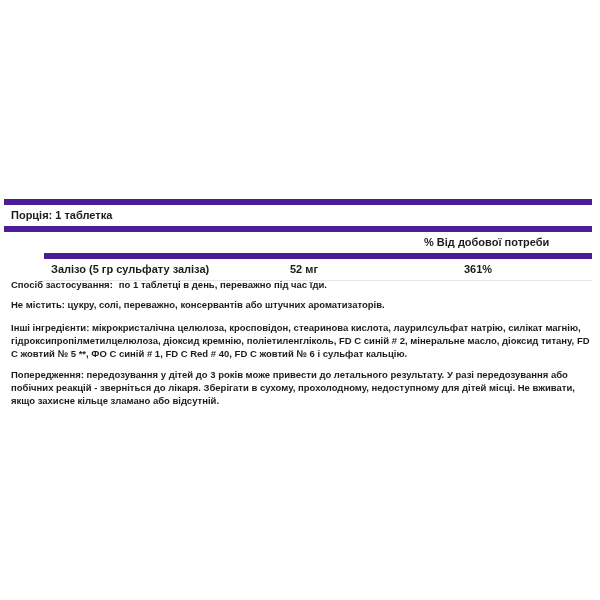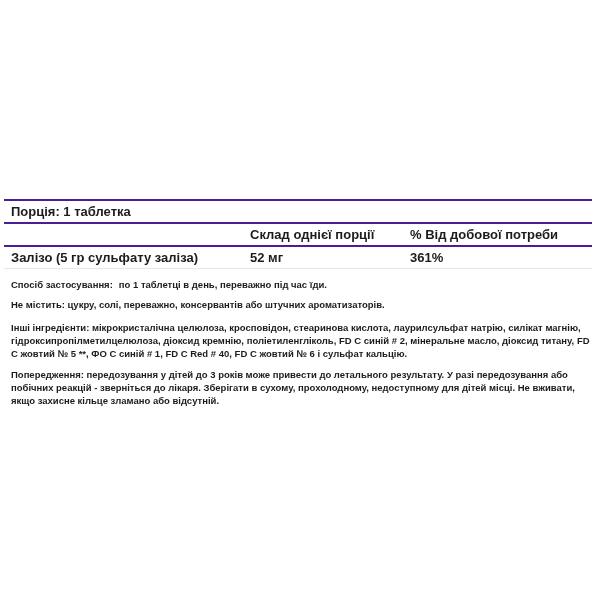--- a/index.html
+++ b/index.html
@@ -17,36 +17,37 @@
     }
     .facts-table {
       position: absolute;
       left: 4px;
       top: 199px;
       width: 588px;
     }
     .row {
       position: relative;
       height: 21px;
-      border-top: 2px solid #4c1d95;
-      font-size: 13px;
+      border-top: 6px solid #4c1d95;
+      font-size: 11px;
       font-weight: bold;
       line-height: 21px;
     }
     .row:last-child {
       border-bottom: 1px solid #e6e6e6;
+      margin-left: 40px;
     }
     .cell {
       position: absolute;
       top: 0;
       white-space: nowrap;
     }
     .c1 { left: 7px; }
     .c2 { left: 246px; }
-    .c3 { left: 406px; }
+    .c3 { left: 420px; }
 
     .para {
       position: absolute;
       left: 7px;
       width: 586px;
       font-size: 9.5px;
       font-weight: bold;
       line-height: 13px;
       margin: 4px;
     }
@@ -57,21 +58,20 @@
     .gap { display: inline-block; width: 6px; }
   </style>
 </head>
 <body>
 
 <div class="facts-table">
   <div class="row">
     <span class="cell c1">Порція: 1 таблетка</span>
   </div>
   <div class="row">
-    <span class="cell c2">Склад однієї порції</span>
     <span class="cell c3">% Від добової потреби</span>
   </div>
   <div class="row">
     <span class="cell c1">Залізо (5 гр сульфату заліза)</span>
     <span class="cell c2">52 мг</span>
     <span class="cell c3">361%</span>
   </div>
 </div>
 
 <p class="para p-usage"><span>Спосіб застосування:</span><span class="gap"></span><span>по 1 таблетці в день, переважно під час їди.</span></p>

